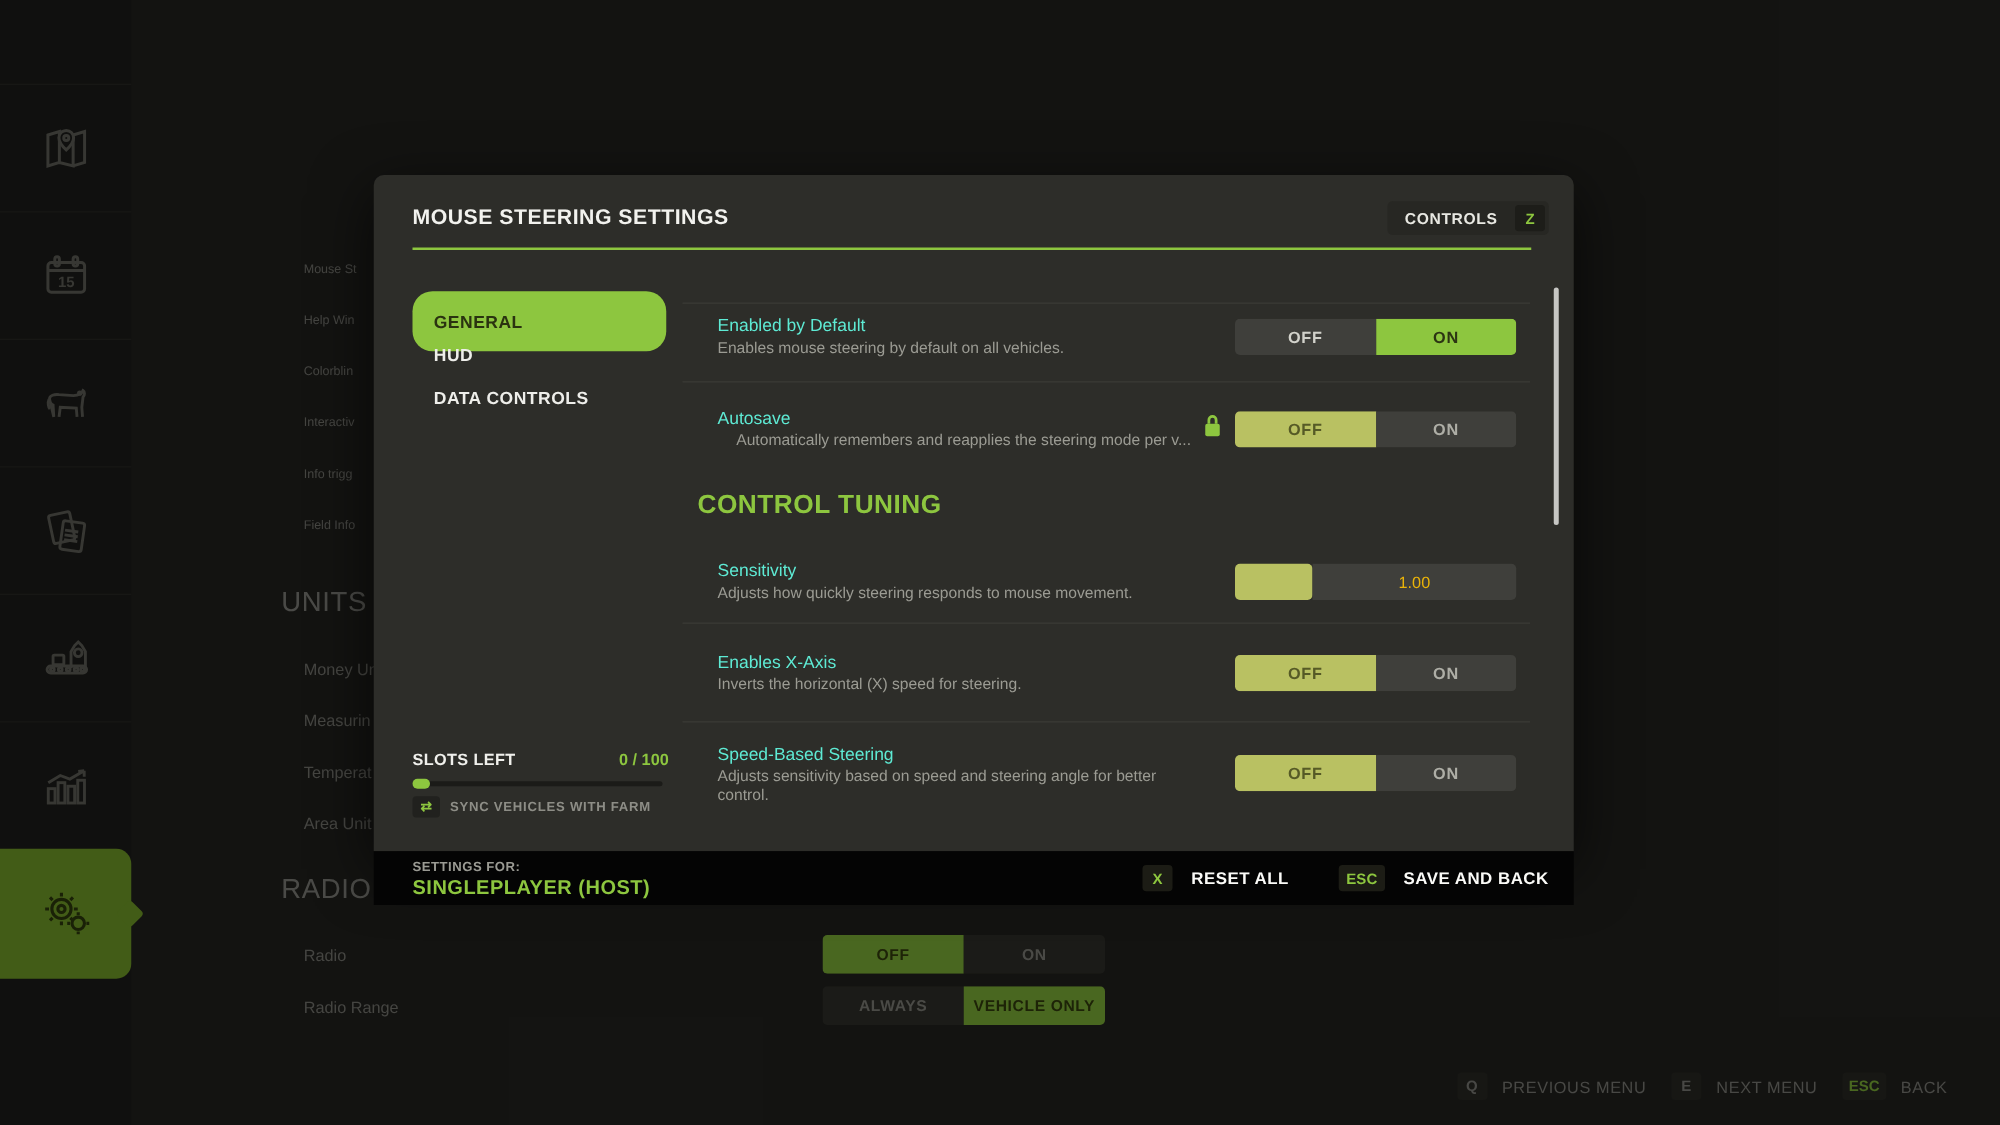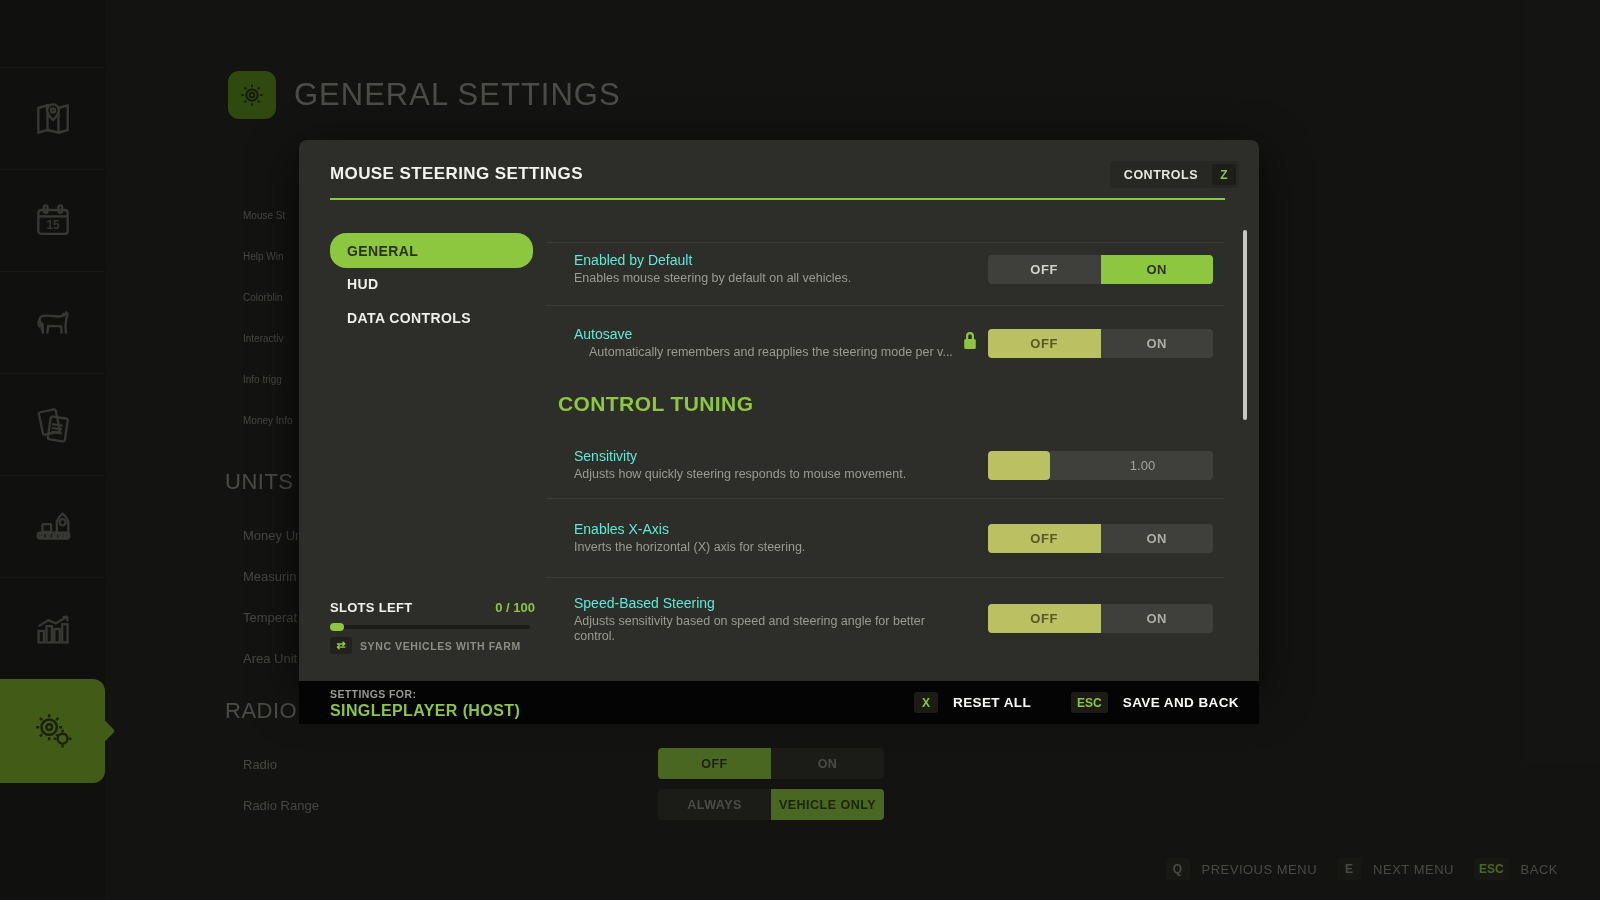--- a/index.html
+++ b/index.html
@@ -80,21 +80,21 @@
   .controls-label { font-size:12.5px; font-weight:bold; color:#e8e8e2; letter-spacing:0.5px; }
   .controls-key {
     width:24px; height:21px; background:#1d1d19; border-radius:3px;
     display:flex; align-items:center; justify-content:center;
     font-size:12px; font-weight:bold; color:#8dc63f;
   }
   .green-rule { position:absolute; left:31px; right:34px; top:58px; height:2px; background:#8dc63f; }
 
   .tab { position:absolute; left:31px; width:203px; font-size:14px; font-weight:bold; letter-spacing:0.4px; }
   .tab.sel {
-    top:93px; height:35px; background:#8dc63f; color:#2a3310;
+    top:93px; height:48px; background:#8dc63f; color:#2a3310;
     border-radius:16px; display:flex; align-items:center; padding-left:17px;
   }
   .tab.plain { color:#eeeeea; padding-left:17px; }
   .tab.t-hud { top:136px; }
   .tab.t-data { top:170px; }
 
   .row-name { position:absolute; font-size:14px; font-weight:normal; color:#5eead4; }
   .row-desc { position:absolute; font-size:12.5px; color:#9b9b93; max-width:395px; line-height:15px; }
   .divider { position:absolute; left:247px; right:35px; height:1px; background:#3b3b36; }
 
@@ -113,21 +113,21 @@
     font-size:21px; font-weight:600; letter-spacing:0.4px; color:#8dc63f; }
 
   .slider { position:absolute; left:689px; top:311px; width:225px; height:29px; display:flex; gap:0; }
   .slider-fill { width:62px; height:29px; background:#b9c162; border-radius:4px; }
   .slider-rest { flex:1; height:29px; background:#3f3f3b; border-radius:0 4px 4px 0;
                  display:flex; align-items:center; justify-content:center;
                  font-size:13px; color:#ececе6; color:#ececе6; color:#ececeб; }
   .slider-rest { color:#ececе6; }
   .slider-value { font-size:13px; color:#ececе6; }
   
-  .slider-rest, .slider-value { color:#a3a3a3;padding-left:11px; }
+  .slider-rest, .slider-value { color:#eab308; }
 
   .scrollbar { position:absolute; left:944px; top:90px; width:4px; height:190px;
                background:#c6c6c3; border-radius:2px; }
 
   .slots-head { position:absolute; left:31px; top:460px; width:205px;
                 display:flex; justify-content:space-between; align-items:center; }
   .slots-label { font-size:13px; font-weight:bold; color:#f0f0ec; letter-spacing:0.3px; }
   .slots-value { font-size:13px; font-weight:bold; color:#8dc63f; }
   .slots-track { position:absolute; left:31px; top:485px; width:200px; height:4px;
                  background:#1b1b18; border-radius:2px; }
@@ -233,38 +233,28 @@
           <circle cx="10" cy="10" r="4"></circle>
           <circle cx="10" cy="10" r="1.5"></circle>
           <path d="M10 4.8 v-1.6 M10 15.2 v1.6 M4.8 10 h-1.6 M15.2 10 h1.6 M6.3 6.3 L5.2 5.2 M13.7 13.7 l1.1 1.1 M6.3 13.7 L5.2 14.8 M13.7 6.3 l1.1 -1.1"></path>
           <circle cx="17" cy="16" r="2.6"></circle>
           <path d="M17 12.6 v-1.2 M17 19.4 v1.2 M13.6 16 h-1.2 M20.4 16 h1.2"></path>
         </svg>
       </span>
     </div>
   </div>
 
-  <div class="page-header">
-    <div class="page-header-icon">
-      <svg width="30" height="30" viewBox="0 0 24 24" fill="none" stroke="currentColor" stroke-width="1.6">
-        <circle cx="12" cy="12" r="4.5"></circle>
-        <circle cx="12" cy="12" r="1.8"></circle>
-        <path d="M12 5.5 V3.5 M12 18.5 v2 M5.5 12 h-2 M18.5 12 h2 M7.4 7.4 L6 6 M16.6 16.6 L18 18 M7.4 16.6 L6 18 M16.6 7.4 L18 6"></path>
-      </svg>
-    </div>
-    <div class="page-title">GENERAL SETTINGS</div>
-  </div>
 
   <div class="bg-list">
     <div class="bg-item">Mouse St</div>
     <div class="bg-item">Help Win</div>
     <div class="bg-item">Colorblin</div>
     <div class="bg-item">Interactiv</div>
     <div class="bg-item">Info trigg</div>
-    <div class="bg-item">Money Info</div>
+    <div class="bg-item">Field Info</div>
   </div>
 
   <div class="bg-h" style="top:469px;">UNITS</div>
   <div class="bg-row-label" style="top:528px;">Money Un</div>
   <div class="bg-row-label" style="top:569px;">Measurin</div>
   <div class="bg-row-label" style="top:610px;">Temperat</div>
   <div class="bg-row-label" style="top:651px;">Area Unit</div>
 
   <div class="bg-h" style="top:698px;">RADIO</div>
   <div class="bg-row-label" style="top:757px;">Radio</div>
@@ -339,21 +329,21 @@
   <div class="row-desc" style="left:275px; top:327px;">Adjusts how quickly steering responds to mouse movement.</div>
   <div class="slider">
     <div class="slider-fill"></div>
     <div class="slider-rest">
       <span class="slider-value">1.00</span>
     </div>
   </div>
 
   <div class="divider" style="top:358px;"></div>
   <div class="row-name" style="left:275px; top:381px;">Enables X-Axis</div>
-  <div class="row-desc" style="left:275px; top:400px;">Inverts the horizontal (X) axis for steering.</div>
+  <div class="row-desc" style="left:275px; top:400px;">Inverts the horizontal (X) speed for steering.</div>
   <div class="toggle" style="top:384px;">
     <div class="opt olive">OFF</div>
     <div class="opt dark quiet">ON</div>
   </div>
 
   <div class="divider" style="top:437px;"></div>
   <div class="row-name" style="left:275px; top:455px;">Speed-Based Steering</div>
   <div class="row-desc" style="left:275px; top:474px;">Adjusts sensitivity based on speed and steering angle for better control.</div>
   <div class="toggle" style="top:464px;">
     <div class="opt olive">OFF</div>

